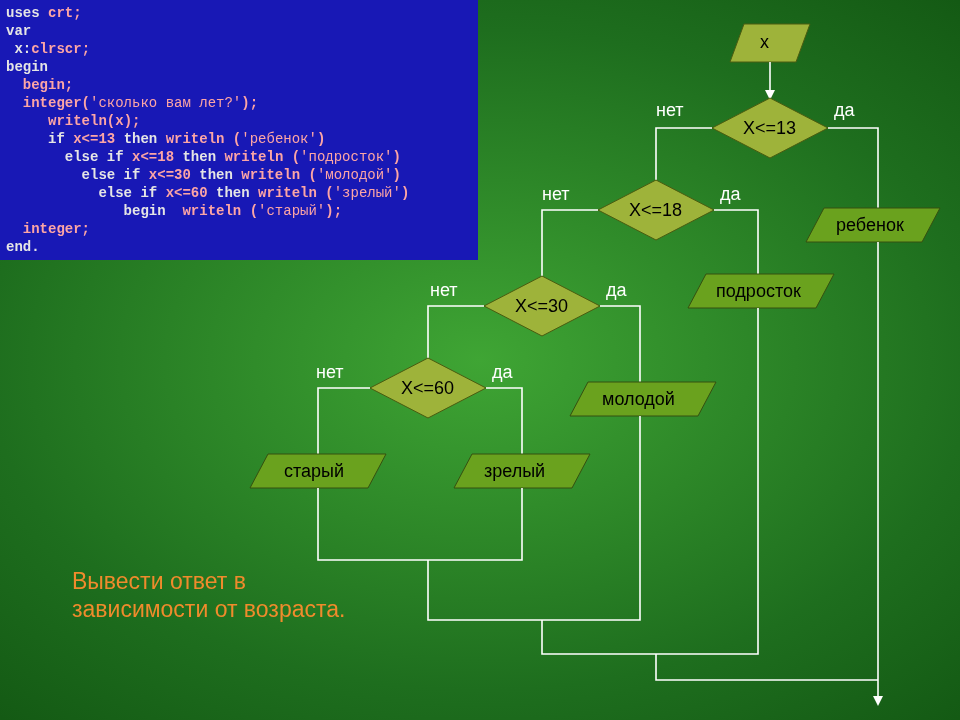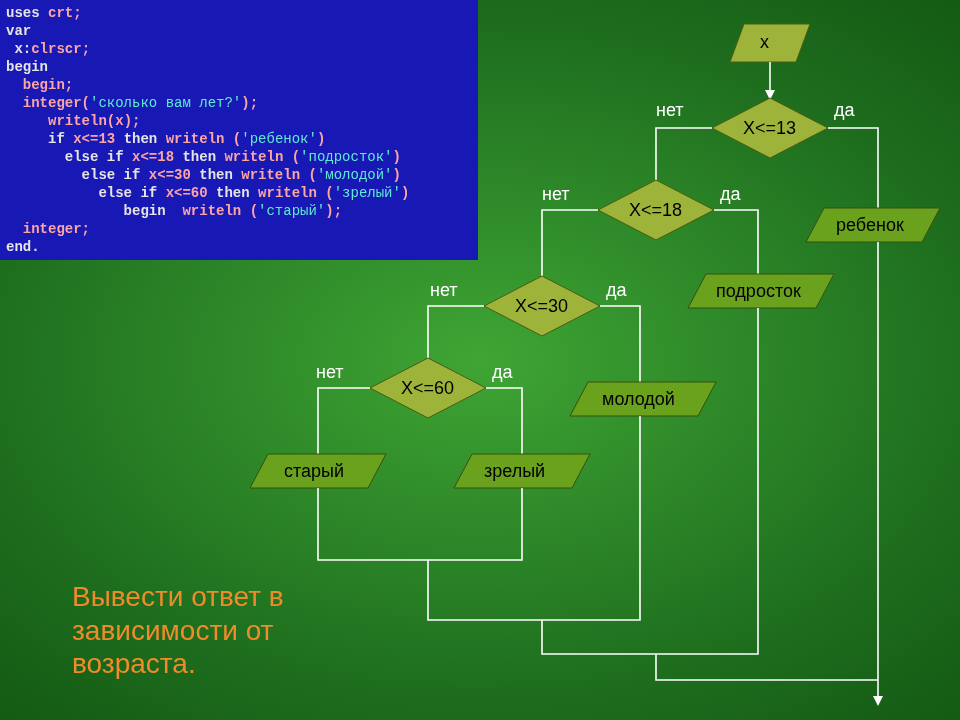--- a/index.html
+++ b/index.html
@@ -1,23 +1,23 @@
 <!DOCTYPE html>
 <html><head>
 <meta charset="utf-8">
 <style>
   html,body{margin:0;padding:0;width:960px;height:720px;overflow:hidden;font-family:Arial,Helvetica,sans-serif}
   #stage{position:relative;width:960px;height:720px;background:radial-gradient(ellipse 900px 600px at 480px 360px,#3fa534 0%,#1e6e1e 55%,#0c4a0c 100%)}
   
   #code{position:absolute;left:0;top:0;width:478px;height:260px;background:#1818b5;padding:4px 6px;box-sizing:border-box;font-family:"Courier New",monospace;font-size:14px;line-height:18px;white-space:pre;letter-spacing:0}
   #code .kw{color:#e5e5e5;font-weight:bold}
   #code .id{color:#fca5a5;font-weight:bold}
-  #code .str{color:#5eead4}
+  #code .str{color:#fca5a5}
   
-  #caption{position:absolute;left:72px;top:580px;width:310px;color:#f08b2c;font-size:28px;line-height:1.2}
+  #caption{position:absolute;left:72px;top:568px;width:310px;color:#f08b2c;font-size:23px;line-height:1.2}
   
   #flow{position:absolute;left:0;top:0;width:960px;height:720px}
   .diamond{fill:#9eb33a;stroke:#4a5c10;stroke-width:1}
   .inbox{fill:#9eb33a;stroke:#4a5c10;stroke-width:1}
   .outbox{fill:#6aa21e;stroke:#355010;stroke-width:1}
   .shplabel{font:18px Arial;fill:#000}
   .edgelabel{font:18px Arial;fill:#fff}
   .flowline{stroke:#fff;stroke-width:1.6;fill:none}
   .arrow{fill:#fff}
 </style>

